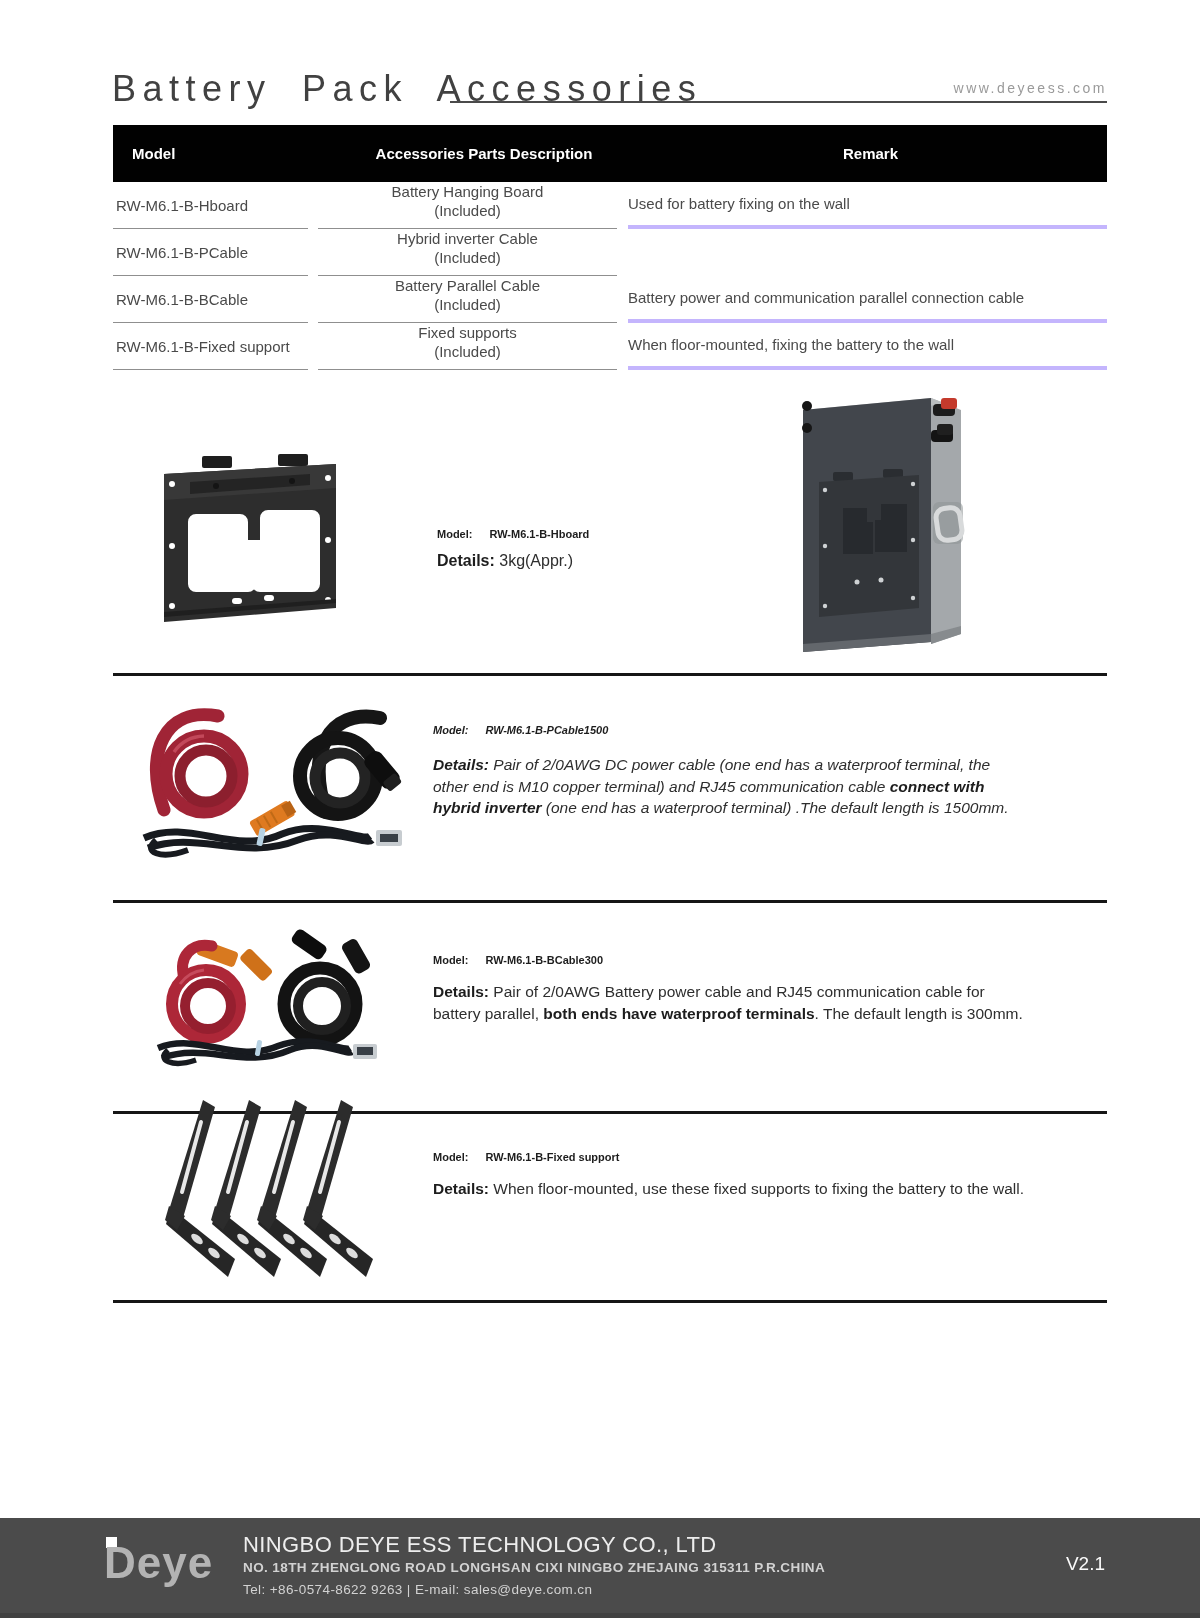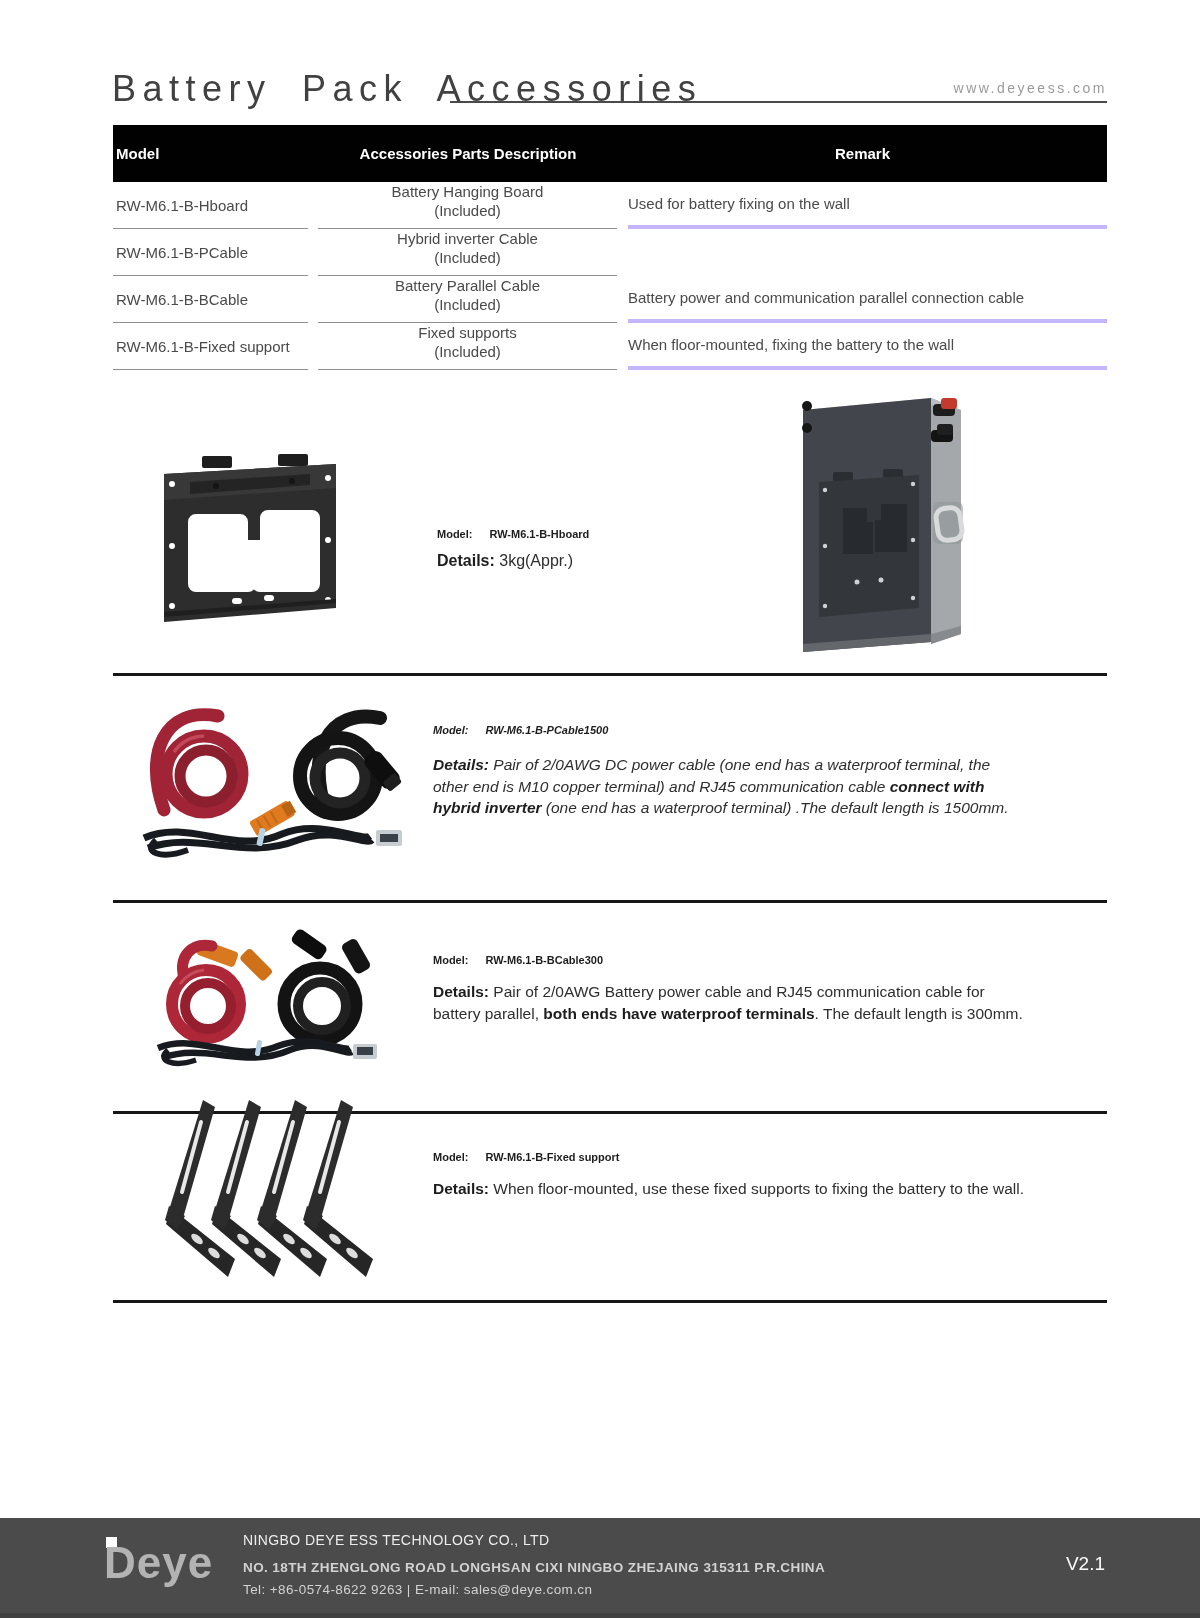--- a/index.html
+++ b/index.html
@@ -12,21 +12,21 @@
 
   
   .title { left:112px; top:68px; font-size:36px; font-weight:300; color:#414141;
            letter-spacing:6.5px; word-spacing:14px; }
   .title-underline { left:450px; top:101px; width:657px; height:2px; background:#4a4a4a; }
   .website { top:80px; right:93px; font-size:14px; color:#9a9a9a; letter-spacing:2.5px; }
 
   
   .tbl-header { left:113px; top:125px; width:994px; height:57px; background:#010101;
                 display:flex; align-items:center; color:#ffffff; font-weight:bold; font-size:15px; }
-  .th1 { width:205px; padding-left:3px; }
+  .th1 { width:205px; padding-left:3px;margin-left:16px; }
   .th2 { width:300px; text-align:center; }
   .th3 { flex:1; text-align:center; }
   .trow { left:113px; width:994px; height:47px; display:flex; font-size:15px; color:#4a4a4a; }
   .c1 { width:195px; margin-right:10px; border-bottom:1px solid #8f8f8f;
         display:flex; align-items:center; padding-left:3px; }
   .c2 { width:299px; margin-right:11px; border-bottom:1px solid #8f8f8f;
         display:flex; flex-direction:column; text-align:center; line-height:19px; }
   .c3 { flex:1; border-bottom:4px solid #c4b5fd; display:flex; align-items:center; line-height:19px; }
   .c3-inner { width:450px; }
 
@@ -37,21 +37,21 @@
   .details-line { font-size:16px; color:#2e2e2e; margin-top:12px; }
   .details-line b { color:#1d1d1d; }
   .details-par { font-size:15.5px; line-height:21.5px; color:#2e2e2e; }
   .details-par b { color:#1d1d1d; }
 
   
   .footer { left:0; top:1518px; width:1200px; height:100px; background:#4b4b4b;
             box-shadow: inset 0 -5px 0 #414141; }
   .logo-dot { left:106px; top:1537px; width:11px; height:11px; background:#ffffff; }
   .logo-text { left:104px; top:1538px; font-size:44px; font-weight:bold; color:#b3b3b3; letter-spacing:1px; }
-  .company { left:243px; top:1532px; font-size:14px; color:#ededed; letter-spacing:0.4px; }
+  .company { left:243px; top:1532px; font-size:22px; color:#ededed; letter-spacing:0.4px; }
   .address { left:243px; top:1560px; font-size:13.5px; font-weight:bold; color:#d2d2d2; letter-spacing:0.4px; }
   .contact { left:243px; top:1582px; font-size:13.5px; font-weight:normal; color:#d2d2d2; letter-spacing:0.4px; }
   .version { right:95px; top:1553px; font-size:19px; color:#fafafa; }
 </style>
 </head>
 <body>
 
 <div class="page">
 
   <div class="abs title">Battery Pack Accessories</div>

